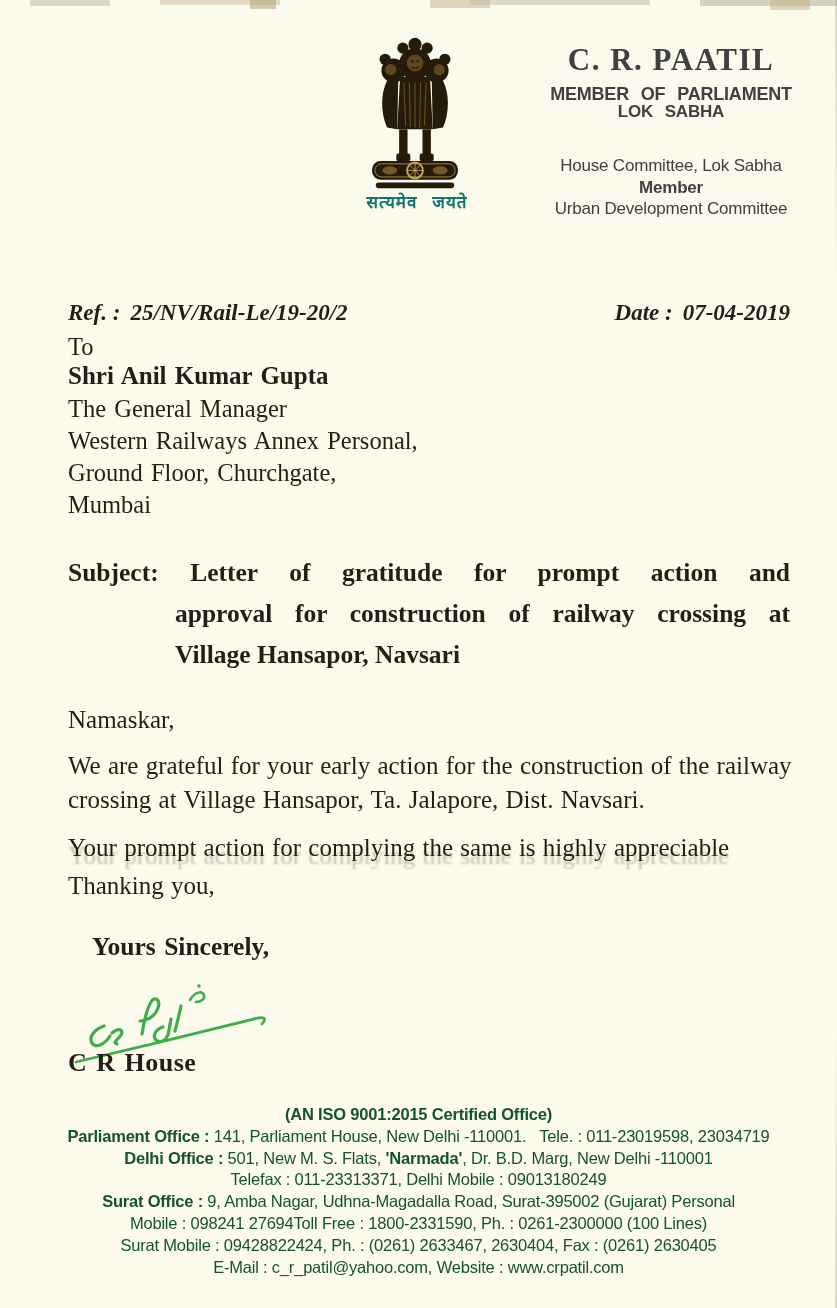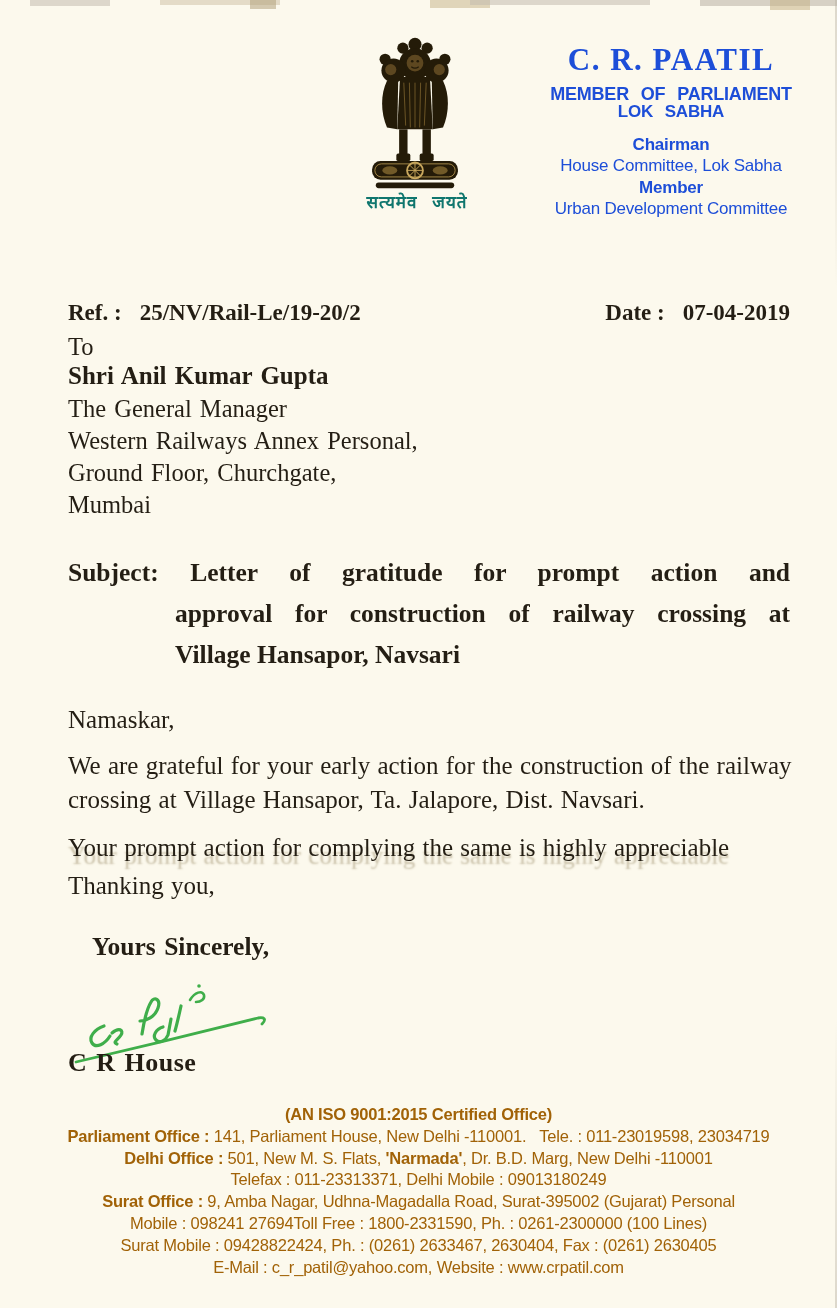--- a/index.html
+++ b/index.html
@@ -11,33 +11,33 @@
   
   .artifact{position:absolute;opacity:.55;}
   .edge-right{position:absolute;right:0;top:0;bottom:0;width:2px;
     background:linear-gradient(#b5aea1,rgba(181,174,161,0) 22%,rgba(181,174,161,0) 78%,#b5aea1);
     opacity:.45;}
   
   .emblem{position:absolute;left:358px;top:36px;width:114px;text-align:center;}
   .motto{position:absolute;left:338px;top:190px;width:158px;text-align:center;
     font-family:"DejaVu Sans",sans-serif;font-weight:bold;font-size:17px;
     color:#0f766e;letter-spacing:1px;word-spacing:8px;}
-  .hdr{position:absolute;left:540px;width:262px;text-align:center;color:#1d4ed8;}
+  .hdr{position:absolute;left:540px;width:262px;text-align:center;color:#404040;}
   .hdr-name{top:42px;font-weight:bold;font-size:31px;letter-spacing:1.5px;}
   .hdr-sans{font-family:"Liberation Sans",sans-serif;letter-spacing:-0.2px;}
   .hdr-t1{top:84px;font-weight:bold;font-size:18px;word-spacing:7px;}
   .hdr-t2{top:102px;font-weight:bold;font-size:17px;word-spacing:7px;}
   .hdr-r1{top:135px;font-weight:bold;font-size:17px;}
   .hdr-r1d{top:156px;font-size:17px;}
   .hdr-r2{top:178px;font-weight:bold;font-size:17px;}
   .hdr-r2d{top:199px;font-size:17px;}
   
   .meta{position:absolute;left:68px;right:47px;top:300px;display:flex;
     justify-content:space-between;font-weight:bold;font-size:23px;}
-  .meta .pair{display:inline-flex;gap:18px;}
+  .meta .pair{display:inline-flex;gap:10px;font-style:italic;}
   
   .line{position:absolute;left:68px;font-size:24.5px;word-spacing:2px;}
   .to{top:333px;}
   .rec-name{top:362px;font-weight:bold;font-size:25px;}
   .rl0{top:395px;}.rl1{top:427px;}.rl2{top:459px;}.rl3{top:491px;}
   
   .subject{position:absolute;left:68px;right:47px;top:552px;
     font-weight:bold;font-size:25.5px;line-height:41px;}
   .subj-j{text-align:justify;text-align-last:justify;}
   .subj-ind{margin-left:107px;}
@@ -47,21 +47,21 @@
   .p1a{top:752px;}
   .p1b{top:786px;}
   .p2{top:834px;text-shadow:0 8px 2px rgba(122,103,58,.38);}
   .thanks{top:872px;}
   .close{top:932px;font-weight:bold;font-size:25.5px;word-spacing:2px;margin-left:24px;}
   .sig{position:absolute;left:68px;top:978px;}
   .signatory{top:1048px;font-weight:bold;font-size:26px;letter-spacing:.5px;}
   
   .footer{position:absolute;left:24px;right:24px;top:1104px;text-align:center;
     font-family:"Liberation Sans",sans-serif;font-size:16.5px;line-height:21.8px;
-    color:#a16207;letter-spacing:-0.2px;}
+    color:#14532d;letter-spacing:-0.2px;}
   .footer b{font-weight:bold;}
   .footer .iso{font-weight:bold;}
 </style>
 </head>
 <body>
 
 <div class="page">
 
   <span class="artifact" style="left:30px;top:0;width:80px;height:6px;background:#c3bcae;"></span>
   <span class="artifact" style="left:160px;top:0;width:120px;height:5px;background:#cfc3a8;"></span>
@@ -105,21 +105,20 @@
       <path d="M60 136 v16 M52 144 h16 M54.3 138.3 l11.4 11.4 M65.7 138.3 l-11.4 11.4" stroke="#c9a85e" stroke-width="1" fill="none"></path>
       <ellipse cx="33" cy="144" rx="8" ry="4.5" fill="#715a28"></ellipse>
       <ellipse cx="87" cy="144" rx="8" ry="4.5" fill="#715a28"></ellipse>
     </svg>
   </div>
   <div class="motto">सत्यमेव जयते</div>
 
   <div class="hdr hdr-name">C. R. PAATIL</div>
   <div class="hdr hdr-sans hdr-t1">MEMBER  OF  PARLIAMENT</div>
   <div class="hdr hdr-sans hdr-t2">LOK  SABHA</div>
-  <div class="hdr hdr-sans hdr-r1">Chairman</div>
   <div class="hdr hdr-sans hdr-r1d">House Committee, Lok Sabha</div>
   <div class="hdr hdr-sans hdr-r2">Member</div>
   <div class="hdr hdr-sans hdr-r2d">Urban Development Committee</div>
 
   <div class="meta">
     <span class="pair">
       <span>Ref.  :</span>
       <span>25/NV/Rail-Le/19-20/2</span>
     </span>
     <span class="pair">

